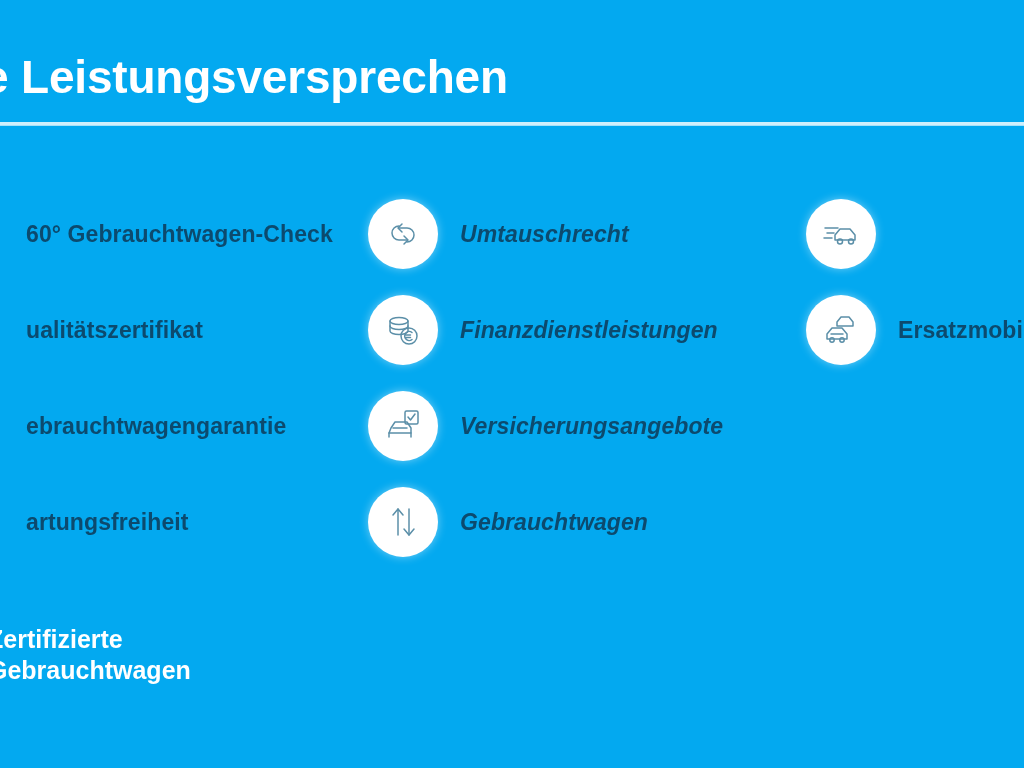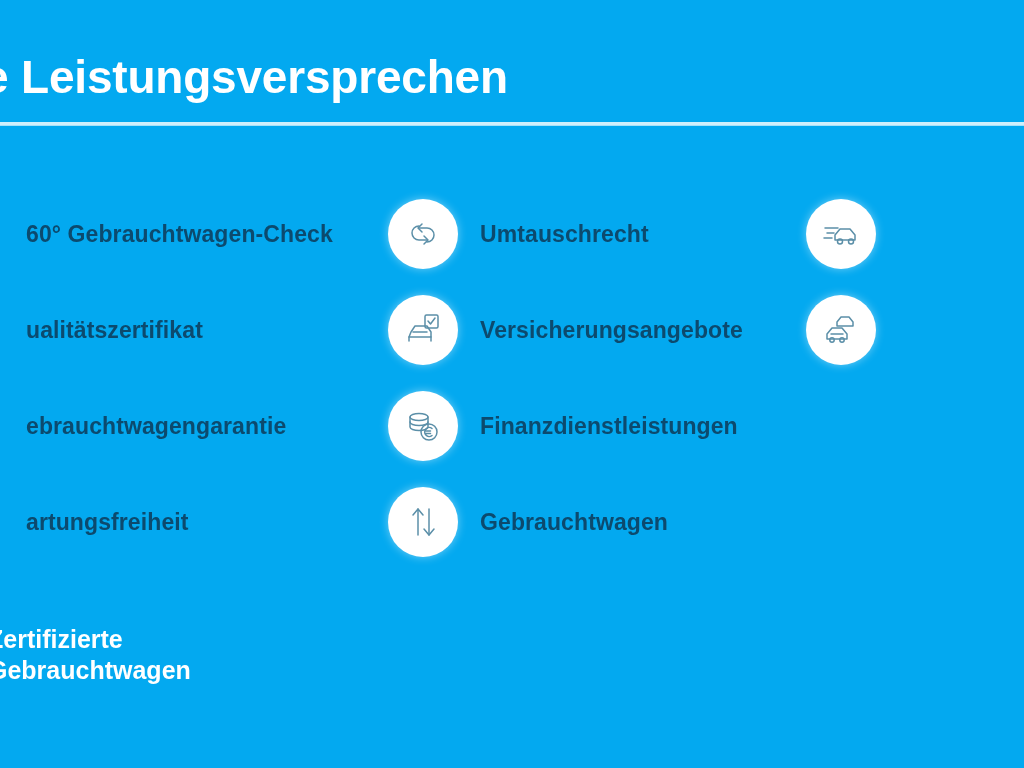--- a/index.html
+++ b/index.html
@@ -57,21 +57,21 @@
     left: 0;
     top: 186px;
     width: 1024px;
     height: 420px;
   }
   .column {
     position: absolute;
     top: 0;
   }
   .col-left   { left: -66px; width: 420px; }
-  .col-mid    { left: 388px; width: 400px; }
+  .col-mid    { left: 368px; width: 400px; font-style: italic; }
   .col-right  { left: 806px; width: 300px; }
 
   .feature-row {
     position: relative;
     height: 96px;
     display: flex;
     align-items: center;
   }
   .icon-badge {
     flex: 0 0 auto;
@@ -179,47 +179,47 @@
             <path d="M24 28 a7 7 0 1 0 0 -14 h-8"></path>
             <polyline points="19,18 15,14 19,10"></polyline>
           </svg>
         </span>
         <span class="feature-label">Umtauschrecht</span>
       </div>
 
       <div class="feature-row">
         <span class="icon-badge">
           <svg viewBox="0 0 40 40">
+            <ellipse cx="16" cy="11" rx="9" ry="3.5"></ellipse>
+            <path d="M7 11 v5 c0 2 4 3.5 9 3.5 s9 -1.5 9 -3.5 v-5"></path>
+            <path d="M7 16 v5 c0 2 4 3.5 9 3.5 s9 -1.5 9 -3.5 v-5"></path>
+            <circle cx="26" cy="26" r="8"></circle>
+            <path d="M29 22.5 a4.5 4.5 0 1 0 0 7 M22.5 25 h5 M22.5 27.5 h5"></path>
+          </svg>
+        </span>
+        <span class="feature-label">Finanzdienstleistungen</span>
+      </div>
+
+      <div class="feature-row">
+        <span class="icon-badge">
+          <svg viewBox="0 0 40 40">
             <path d="M6 27 h22 v-5 l-4 -6 h-12 l-4 6 z"></path>
             <line x1="6" y1="27" x2="6" y2="31"></line>
             <line x1="28" y1="27" x2="28" y2="31"></line>
             <line x1="10" y1="22" x2="24" y2="22"></line>
             <rect x="22" y="5" width="13" height="13" rx="1.5"></rect>
             <polyline points="25,11 27.5,14 32,8"></polyline>
           </svg>
         </span>
         <span class="feature-label">Versicherungsangebote</span>
       </div>
 
       <div class="feature-row">
         <span class="icon-badge">
           <svg viewBox="0 0 40 40">
-            <ellipse cx="16" cy="11" rx="9" ry="3.5"></ellipse>
-            <path d="M7 11 v5 c0 2 4 3.5 9 3.5 s9 -1.5 9 -3.5 v-5"></path>
-            <path d="M7 16 v5 c0 2 4 3.5 9 3.5 s9 -1.5 9 -3.5 v-5"></path>
-            <circle cx="26" cy="26" r="8"></circle>
-            <path d="M29 22.5 a4.5 4.5 0 1 0 0 7 M22.5 25 h5 M22.5 27.5 h5"></path>
-          </svg>
-        </span>
-        <span class="feature-label">Finanzdienstleistungen</span>
-      </div>
-
-      <div class="feature-row">
-        <span class="icon-badge">
-          <svg viewBox="0 0 40 40">
             <line x1="15" y1="33" x2="15" y2="7"></line>
             <polyline points="10,13 15,7 20,13"></polyline>
             <line x1="26" y1="7" x2="26" y2="33"></line>
             <polyline points="21,27 26,33 31,27"></polyline>
           </svg>
         </span>
         <span class="feature-label">Gebrauchtwagen</span>
       </div>
 
     </div>
@@ -242,20 +242,21 @@
       <div class="feature-row">
         <span class="icon-badge">
           <svg viewBox="0 0 40 40">
             <path d="M16 16 h16 v-4 l-4 -5 h-8 l-4 5 z"></path>
             <path d="M6 29 h20 v-5 l-5 -6 h-10 l-5 6 z"></path>
             <circle cx="11" cy="30" r="2.2"></circle>
             <circle cx="21" cy="30" r="2.2"></circle>
             <line x1="10" y1="24" x2="22" y2="24"></line>
           </svg>
         </span>
+        <span class="feature-label">Ersatzmobi</span>
       </div>
 
     </div>
 
   </div>
 
   <div class="cert-block">
     <div class="cert-line">Zertifizierte</div>
     <div class="cert-line">Gebrauchtwagen</div>
   </div>

